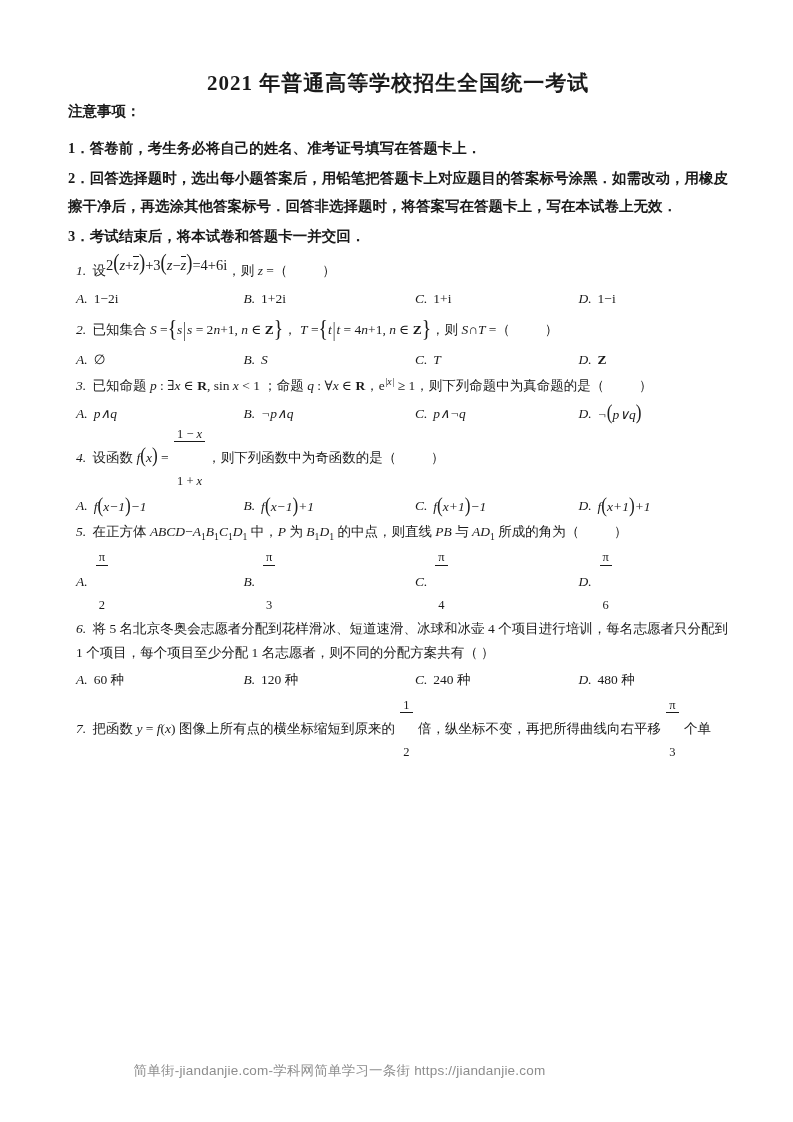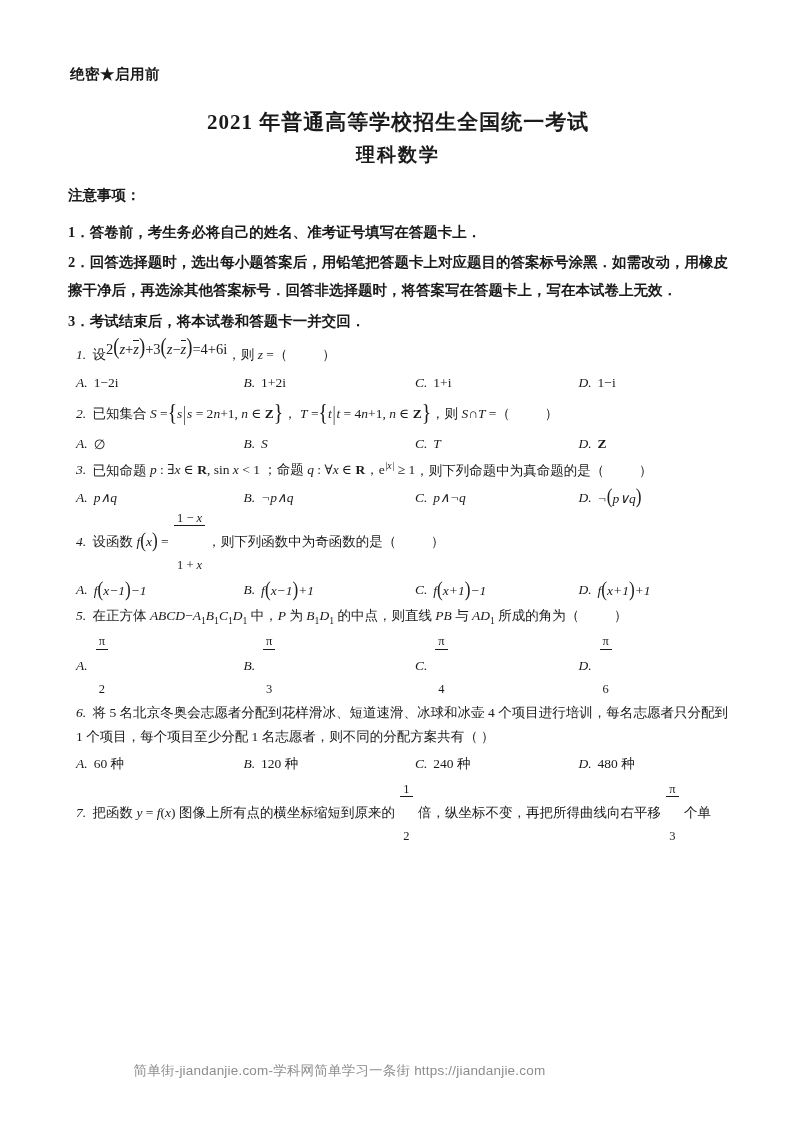--- a/index.html
+++ b/index.html
@@ -36,21 +36,21 @@
     letter-spacing: 0.5px;
     line-height: 1.2;
     margin: 0 0 26px 2px;
   }
   .doc-title {
     text-align: center;
     font-size: 21px;
     font-weight: bold;
     letter-spacing: 1px;
     line-height: 1.3;
-    margin: 10px 0 6px 0;
+    margin: 4px 0 6px 0;
   }
   .doc-subtitle {
     text-align: center;
     font-size: 19px;
     font-weight: bold;
     letter-spacing: 2px;
     line-height: 1.3;
     margin: 0 0 20px 0;
   }
 
@@ -194,24 +194,22 @@
     font-family: "Liberation Sans", sans-serif;
     letter-spacing: 0.2px;
   }
 </style>
 </head>
 <body>
 
 <div class="page">
   <div class="content">
 
-    <div class="secret-line">绝密★启用前</div>
 
     <div class="doc-title">2021 年普通高等学校招生全国统一考试</div>
-    <div class="doc-subtitle">理科数学</div>
 
     <div class="notice-head">注意事项：</div>
     <div class="notice-item">1．答卷前，考生务必将自己的姓名、准考证号填写在答题卡上．</div>
     <div class="notice-item">2．回答选择题时，选出每小题答案后，用铅笔把答题卡上对应题目的答案标号涂黑．如需改动，用橡皮擦干净后，再选涂其他答案标号．回答非选择题时，将答案写在答题卡上，写在本试卷上无效．</div>
     <div class="notice-item">3．考试结束后，将本试卷和答题卡一并交回．</div>
 
 
     <div class="question">
       <div class="q-stem">
         <span class="q-num">1.</span>

